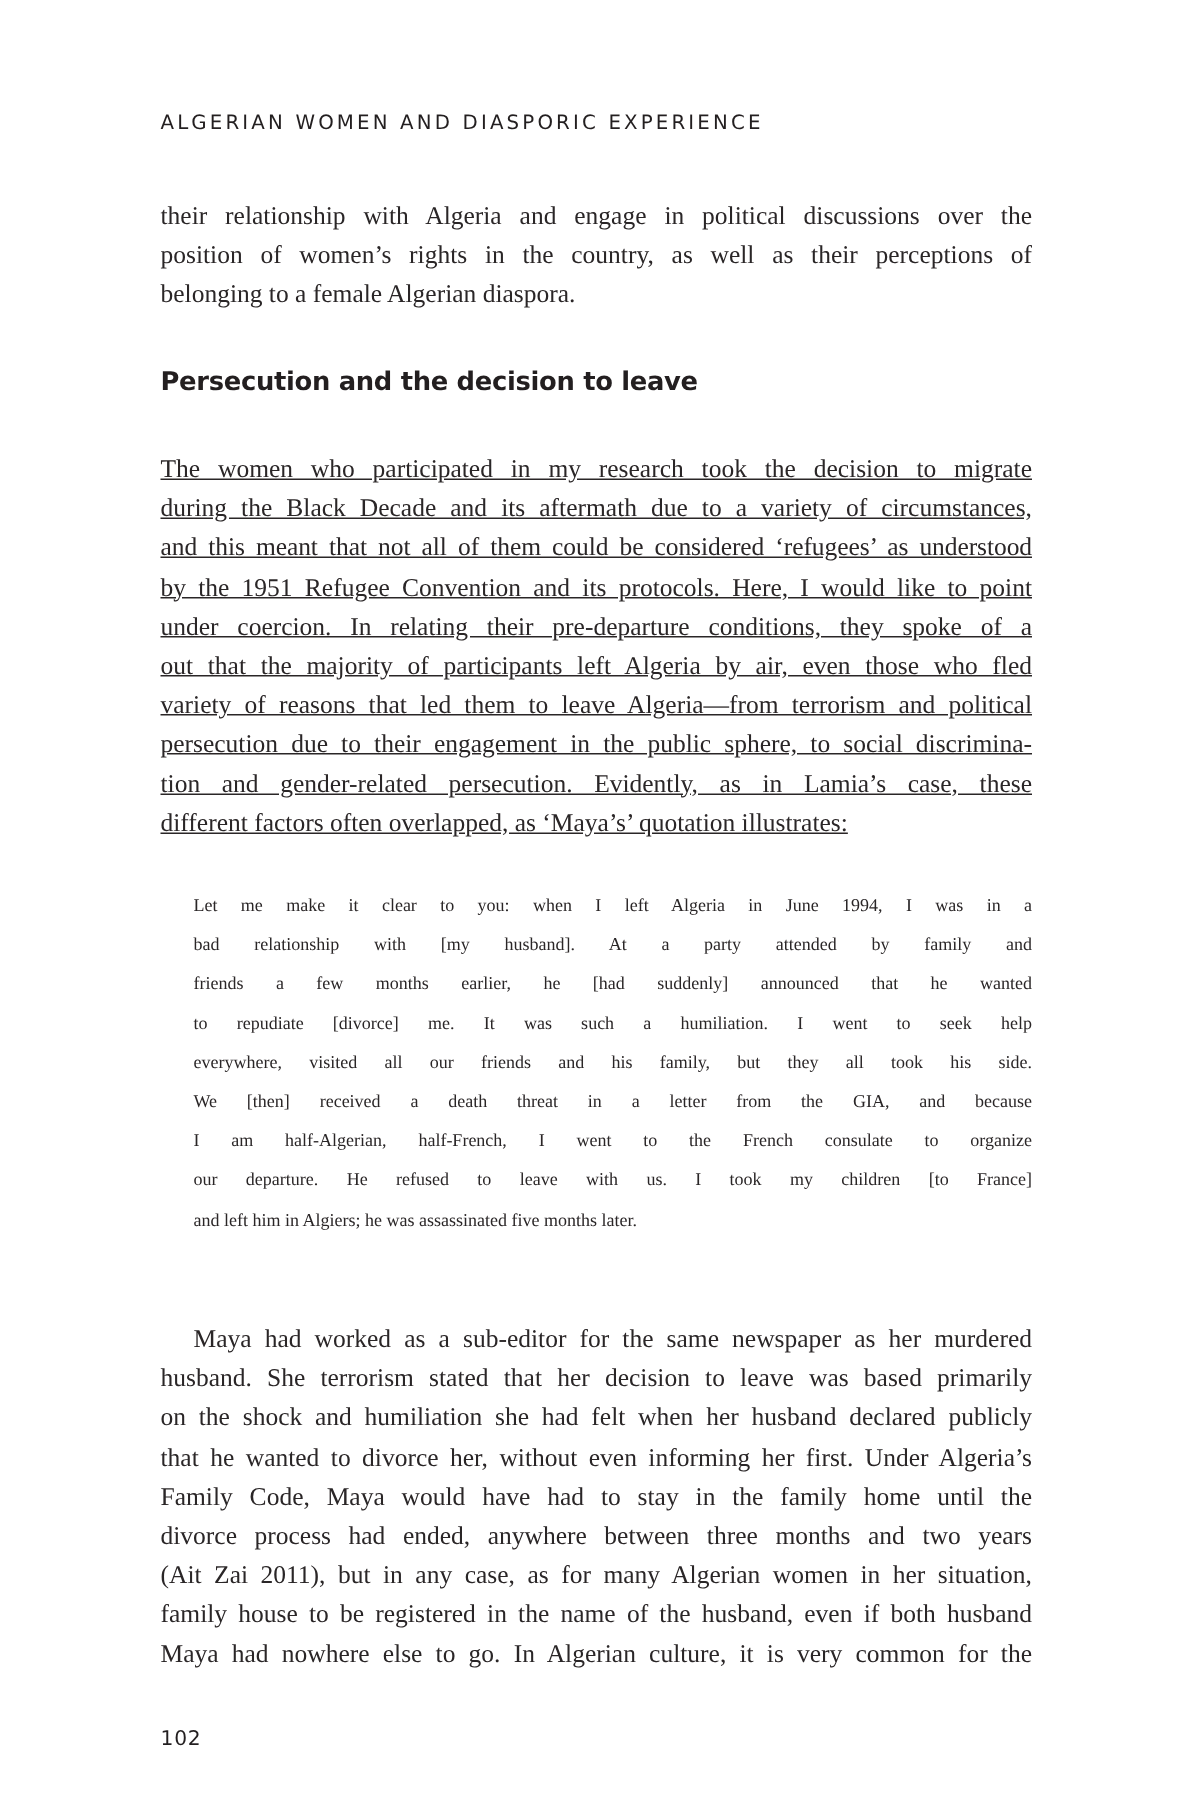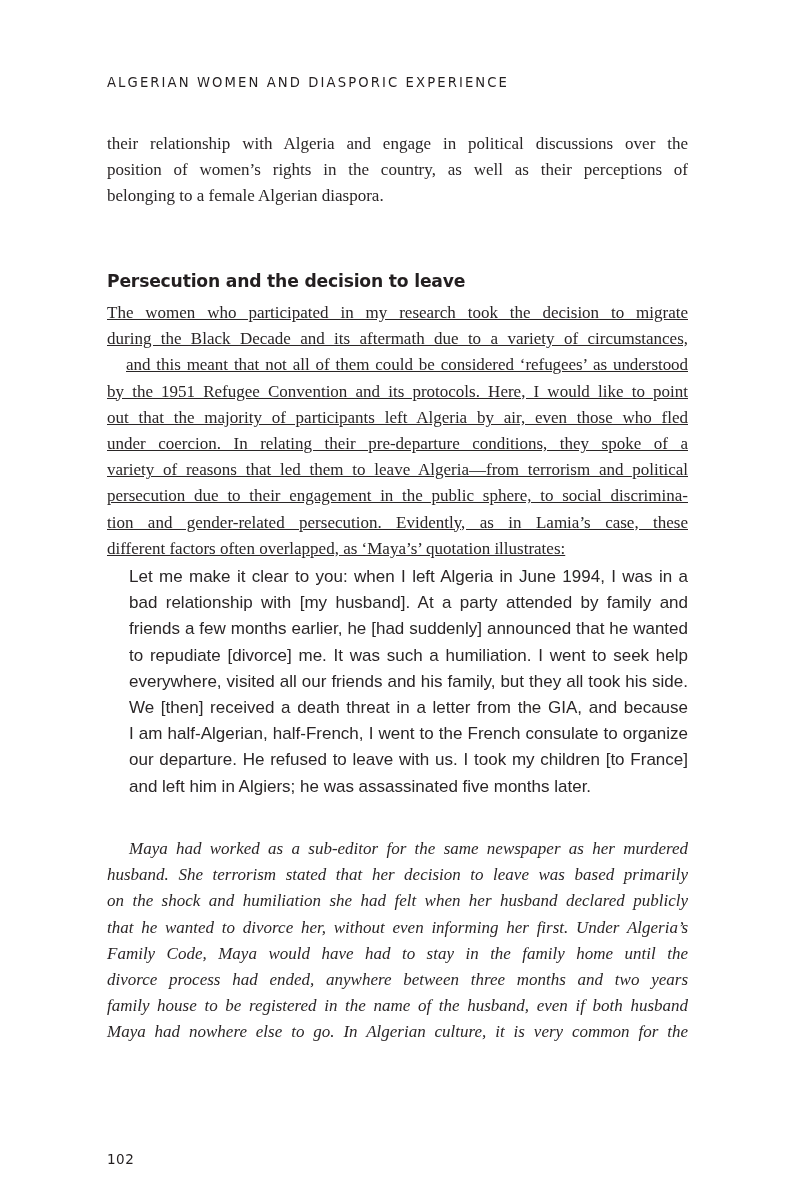--- a/index.html
+++ b/index.html
@@ -50,50 +50,50 @@
       text-align: justify;
       text-align-last: justify;
     }
     .text-block .line.last {
       text-align-last: left;
     }
     .p1 { top: 131px; }
     .heading {
       position: absolute;
       left: 107px;
-      top: 271px;
+      top: 245px;
       font-family: "DejaVu Sans", sans-serif;
       font-weight: bold;
       font-size: 17.2px;
       color: #231f20;
       white-space: nowrap;
       letter-spacing: -0.2px;
     }
     .p2 { top: 300px; text-decoration: underline; }
     .quote {
       position: absolute;
       left: 129px;
       width: 559px;
-      top: 564px;
-      font-family: Liberation Sans, sans-serif;
-      font-size: 17px;
+      top: 590px;
+      font-family: Liberation Serif, serif;
+      font-size: 12px;
       line-height: 26.2px;
       color: #2a2627;
     }
     .quote .line {
       display: block;
       height: 26.2px;
       white-space: nowrap;
       text-align: justify;
       text-align-last: justify;
     }
     .quote .line.last {
       text-align-last: left;
     }
-    .p3 { top: 836px; font-style: italic; }
+    .p3 { top: 880px; }
     .p3 .line.indent {
       padding-left: 22px;
     }
     .folio {
       position: absolute;
       left: 107px;
       top: 1103px;
       font-family: "DejaVu Sans", sans-serif;
       font-size: 13.5px;
       color: #231f20;
@@ -112,24 +112,24 @@
     <span class="line">their relationship with Algeria and engage in political discussions over the</span>
     <span class="line">position of women’s rights in the country, as well as their perceptions of</span>
     <span class="line last">belonging to a female Algerian diaspora.</span>
   </div>
 
   <div class="heading">Persecution and the decision to leave</div>
 
   <div class="text-block p2">
     <span class="line">The women who participated in my research took the decision to migrate</span>
     <span class="line">during the Black Decade and its aftermath due to a variety of circumstances,</span>
-    <span class="line" style="letter-spacing: -0.05px; margin-left: 19px;">and this meant that not all of them could be considered ‘refugees’ as understood</span>
+    <span class="line" style="letter-spacing: -0.05px;">and this meant that not all of them could be considered ‘refugees’ as understood</span>
     <span class="line">by the 1951 Refugee Convention and its protocols. Here, I would like to point</span>
+    <span class="line">under coercion. In relating their pre-departure conditions, they spoke of a</span>
     <span class="line">out that the majority of participants left Algeria by air, even those who fled</span>
-    <span class="line">under coercion. In relating their pre-departure conditions, they spoke of a</span>
     <span class="line">variety of reasons that led them to leave Algeria—from terrorism and political</span>
     <span class="line">persecution due to their engagement in the public sphere, to social discrimina-</span>
     <span class="line">tion and gender-related persecution. Evidently, as in Lamia’s case, these</span>
     <span class="line last">different factors often overlapped, as ‘Maya’s’ quotation illustrates:</span>
   </div>
 
   <div class="quote">
     <span class="line">Let me make it clear to you: when I left Algeria in June 1994, I was in a</span>
     <span class="line">bad relationship with [my husband]. At a party attended by family and</span>
     <span class="line">friends a few months earlier, he [had suddenly] announced that he wanted</span>
@@ -141,19 +141,20 @@
     <span class="line last">and left him in Algiers; he was assassinated five months later.</span>
   </div>
 
   <div class="text-block p3">
     <span class="line indent">Maya had worked as a sub-editor for the same newspaper as her murdered</span>
     <span class="line">husband. She terrorism stated that her decision to leave was based primarily</span>
     <span class="line">on the shock and humiliation she had felt when her husband declared publicly</span>
     <span class="line">that he wanted to divorce her, without even informing her first. Under Algeria’s</span>
     <span class="line">Family Code, Maya would have had to stay in the family home until the</span>
     <span class="line">divorce process had ended, anywhere between three months and two years</span>
+    <span class="line">(Ait Zai 2011), but in any case, as for many Algerian women in her situation,</span>
     <span class="line">family house to be registered in the name of the husband, even if both husband</span>
     <span class="line">Maya had nowhere else to go. In Algerian culture, it is very common for the</span>
   </div>
 
   <div class="folio">102</div>
 
 </div>
 
 </body></html>

